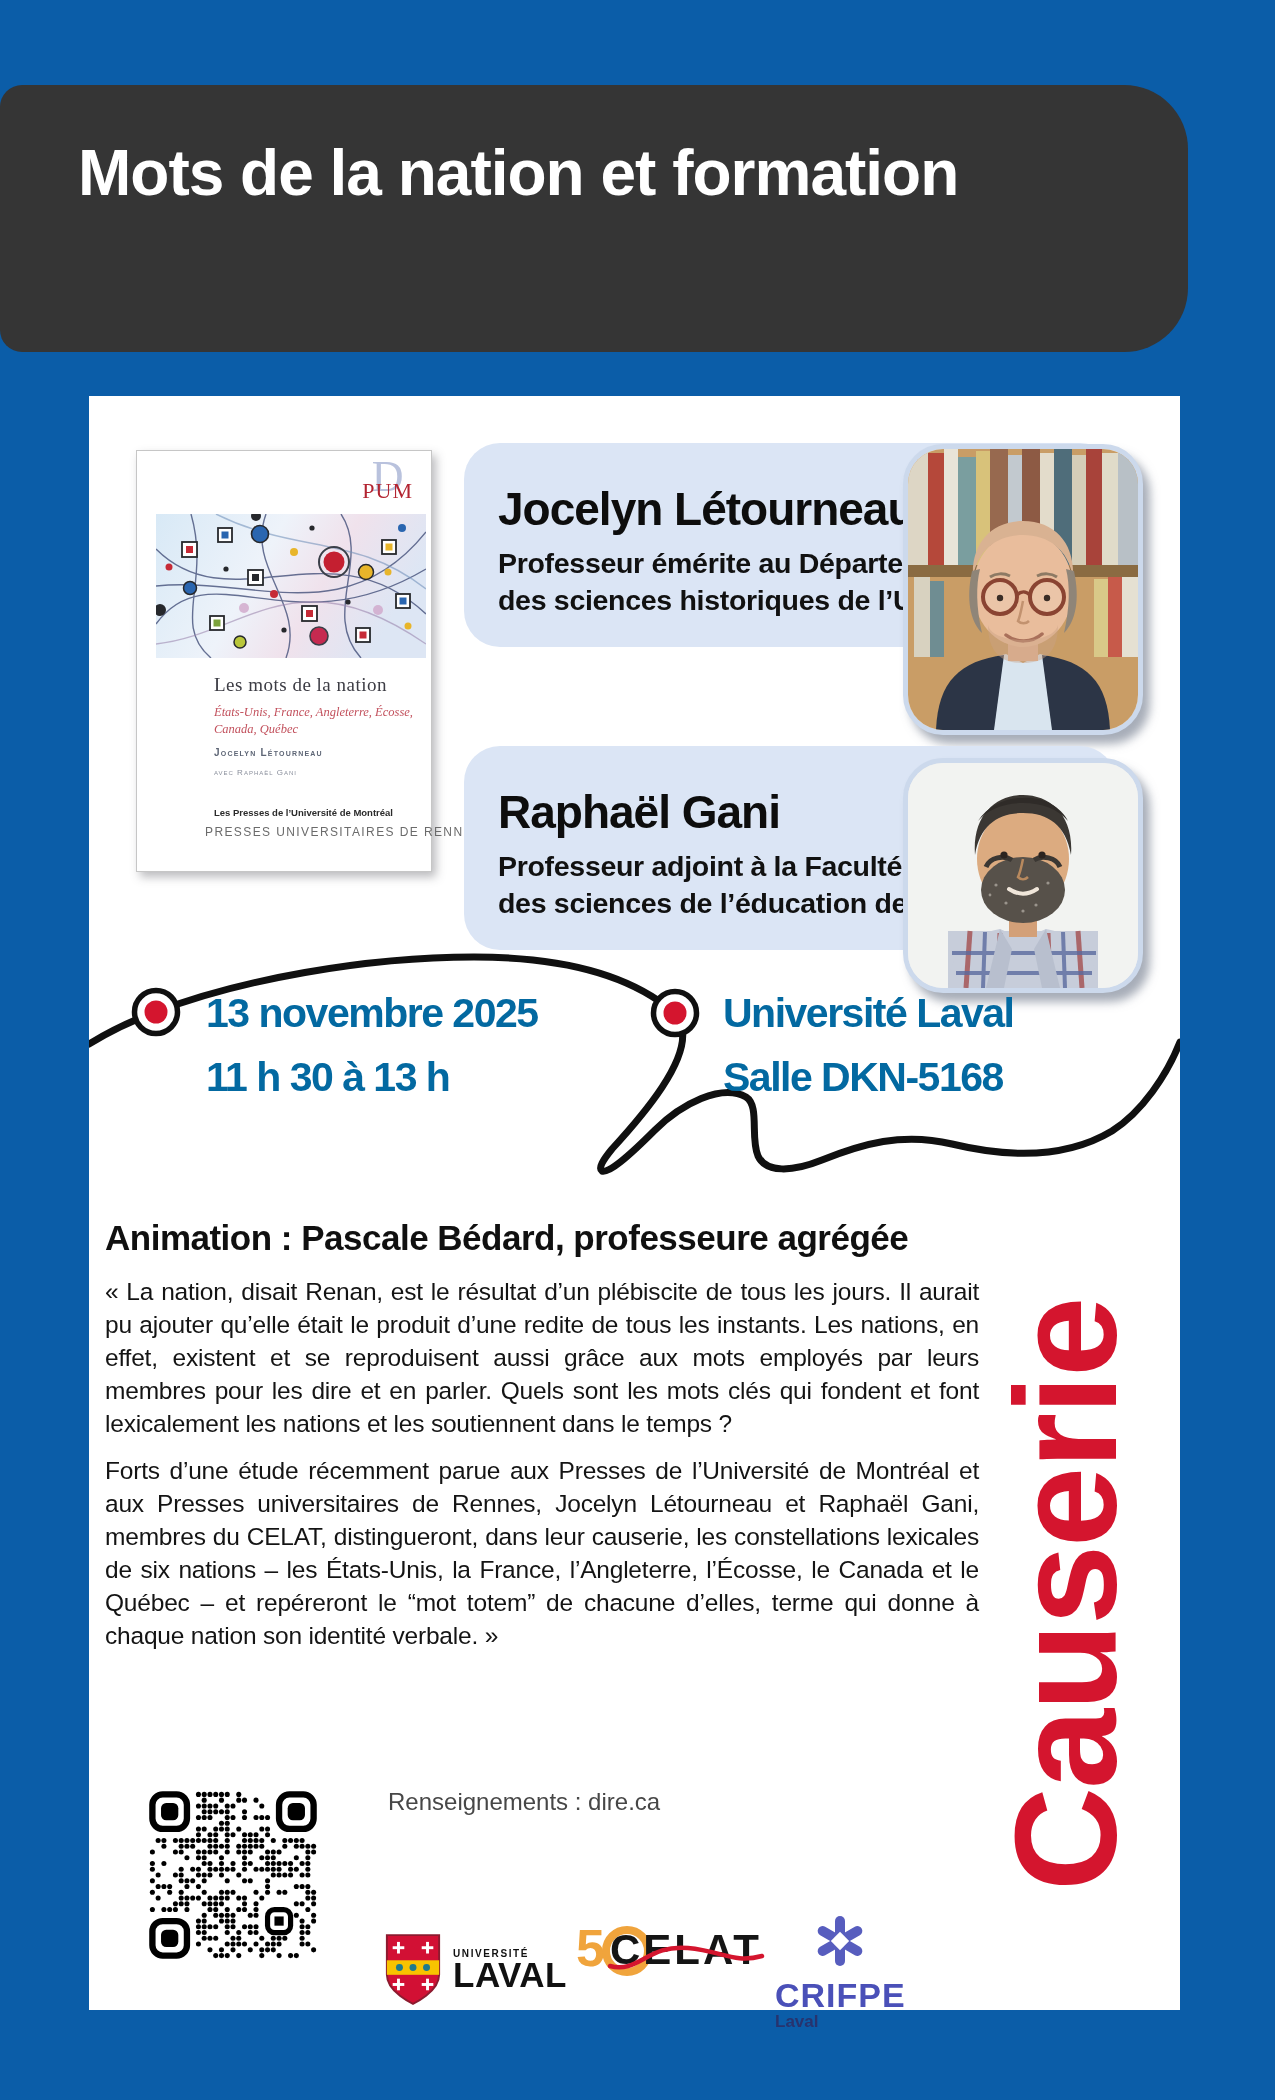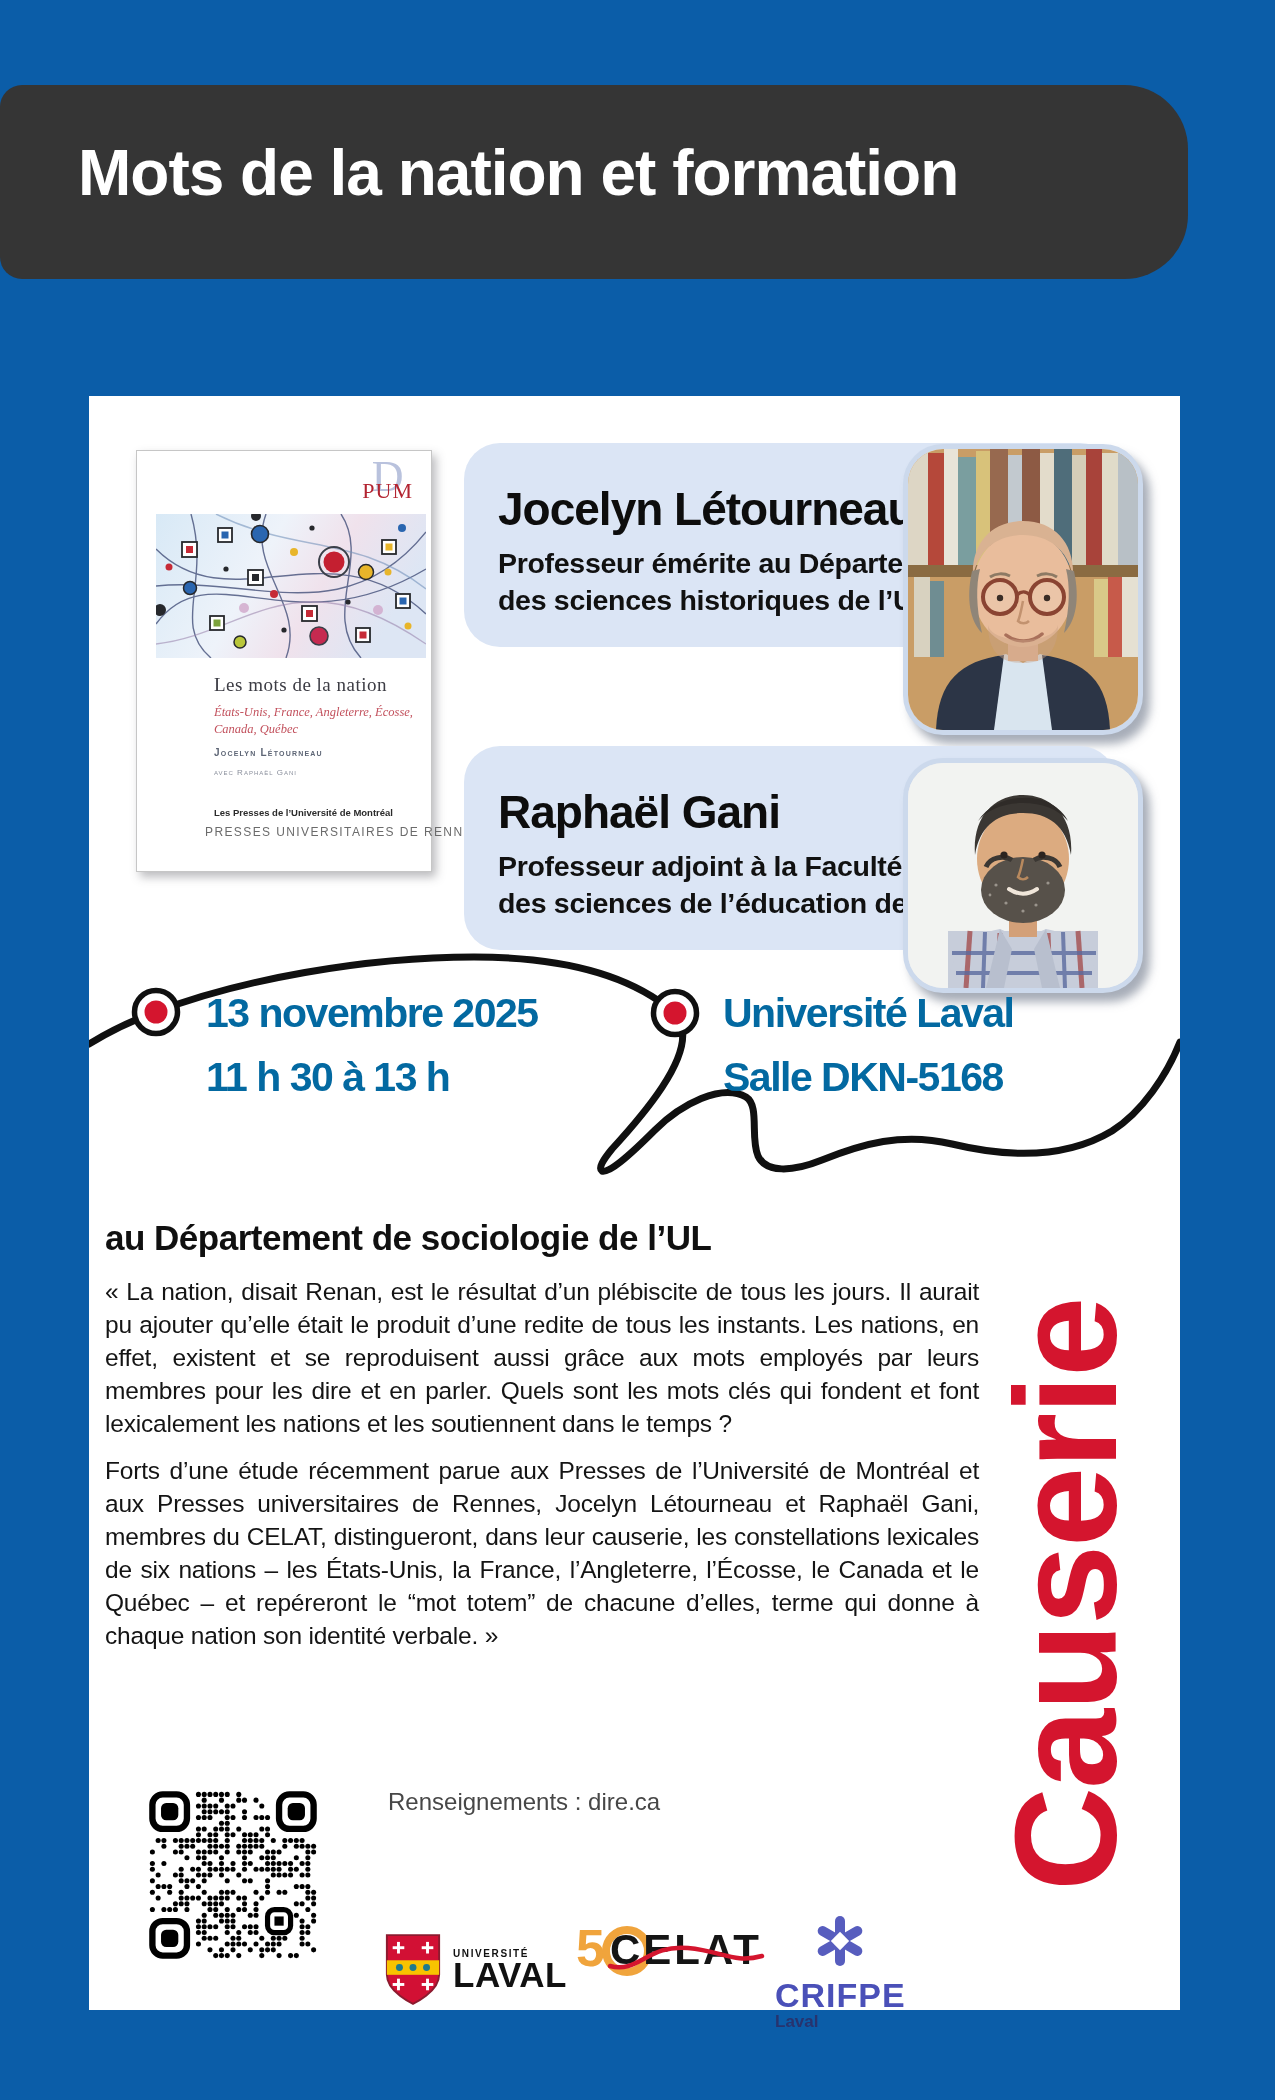--- a/index.html
+++ b/index.html
@@ -6,21 +6,21 @@
   body{
     width:1275px;height:2100px;position:relative;overflow:hidden;
     background:#0b5da8;
     font-family:"Liberation Sans", sans-serif;
     -webkit-font-smoothing:antialiased;
   }
   .poster{position:absolute;inset:0;}
 
   
   .header{
-    position:absolute;left:0;top:85px;width:1188px;height:194px;
+    position:absolute;left:0;top:85px;width:1188px;height:267px;
     background:#353535;border-radius:22px 64px 64px 22px;
     color:#fff;padding:36px 0 0 78px;box-sizing:border-box;
   }
   .title-line{
     font-size:64px;font-weight:800;letter-spacing:-1px;line-height:104px;white-space:nowrap;
   }
 
   
   .sheet{
     position:absolute;left:89px;top:396px;width:1091px;height:1614px;
@@ -320,21 +320,21 @@
         <circle cx="586" cy="617" r="11.5" fill="#d4152e"></circle>
       </g>
     </svg>
 
     <div class="event-line ev-date">13 novembre 2025</div>
     <div class="event-line ev-time">11 h 30 à 13 h</div>
     <div class="event-line ev-venue">Université Laval</div>
     <div class="event-line ev-room">Salle DKN-5168</div>
 
     <div class="text-col">
-      <div class="host-line">au Département de sociologie de l’UL</div>
+      <div class="host-line">Animation : Pascale Bédard, professeure agrégée</div>
       <p>« La nation, disait Renan, est le résultat d’un plébiscite de tous les jours. Il aurait pu ajouter qu’elle était le produit d’une redite de tous les instants. Les nations, en effet, existent et se reproduisent aussi grâce aux mots employés par leurs membres pour les dire et en parler. Quels sont les mots clés qui fondent et font lexicalement les nations et les soutiennent dans le temps ?</p>
       <p>Forts d’une étude récemment parue aux Presses de l’Université de Montréal et aux Presses universitaires de Rennes, Jocelyn Létourneau et Raphaël Gani, membres du CELAT, distingueront, dans leur causerie, les constellations lexicales de six nations – les États-Unis, la France, l’Angleterre, l’Écosse, le Canada et le Québec – et repéreront le “mot totem” de chacune d’elles, terme qui donne à chaque nation son identité verbale. »</p>
     </div>
 
     <div class="qr">
       <svg id="qr-svg" viewBox="0 0 33 33" xmlns="http://www.w3.org/2000/svg">
           <circle cx="10.5" cy="2.5" r="0.44"></circle>
           <circle cx="11.5" cy="2.5" r="0.44"></circle>
           <circle cx="12.5" cy="2.5" r="0.44"></circle>
           <circle cx="13.5" cy="2.5" r="0.44"></circle>

